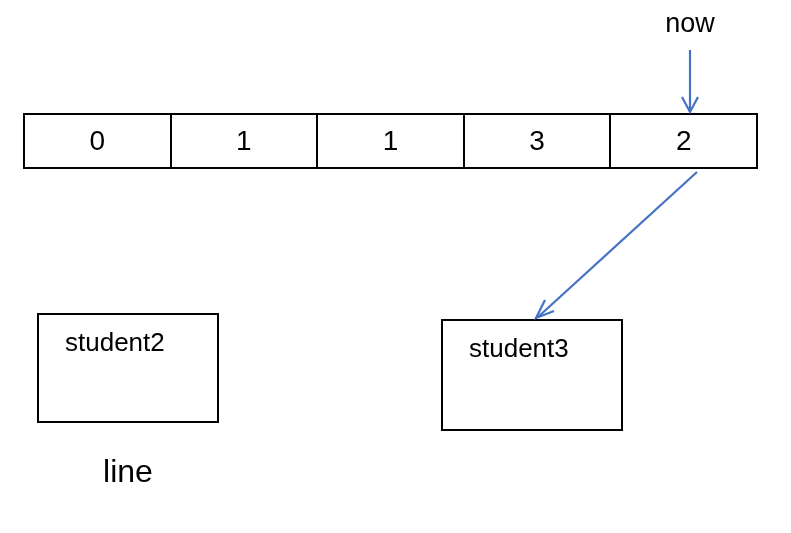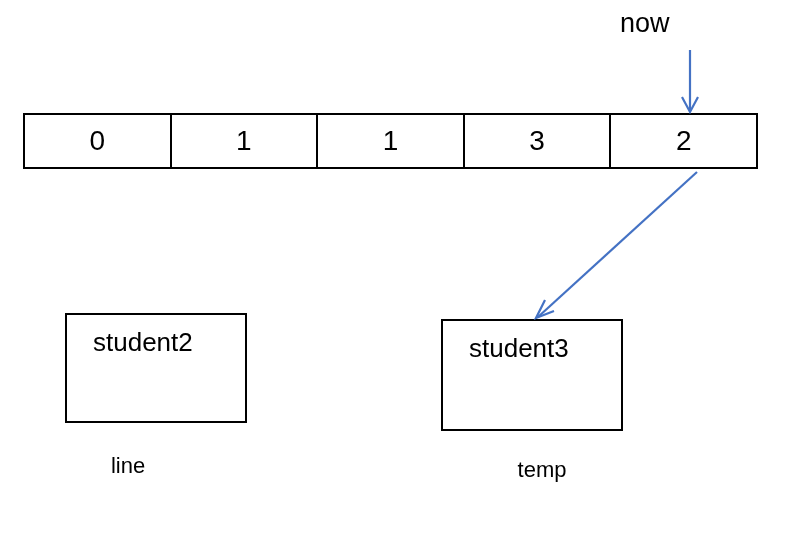--- a/index.html
+++ b/index.html
@@ -28,20 +28,21 @@
     height: 533px;
     pointer-events: none;
   }
 
   
   .pointer-label {
     position: absolute;
     font-size: 27px;
     line-height: 1;
     color: #000000;
+    text-align: center;
     white-space: nowrap;
   }
   #now-label {
     left: 620px;
     top: 10px;
     width: 140px;
   }
 
   
   #array-row {
@@ -87,29 +88,29 @@
     color: #000000;
     box-sizing: border-box;
     border-bottom: 2px solid #000000;
     background: #ffffff;
   }
   .struct-slot:last-child {
     border-bottom: none;
   }
   .struct-caption {
     text-align: center;
-    font-size: 22px;
+    font-size: 32px;
     color: #000000;
     white-space: nowrap;
   }
 
   #line-group  { left: 37px;  top: 313px; width: 182px; }
   #temp-group  { left: 441px; top: 319px; width: 202px; }
 
-  #line-group .struct-box  { width: 182px; height: 110px; margin-left: 28px; }
+  #line-group .struct-box  { width: 182px; height: 110px; }
   #temp-group .struct-box  { width: 182px; height: 112px; }
 
   #line-group .struct-slot { height: 54px; }
   #temp-group .struct-slot { height: 55px; }
 
   #line-group .struct-caption { margin-top: 30px; }
   #temp-group .struct-caption { margin-top: 26px; }
 </style>
 </head>
 <body>
@@ -130,21 +131,20 @@
     <div class="struct-box">
       <div class="struct-slot">student2</div>
     </div>
     <div class="struct-caption">line</div>
   </div>
 
   <div class="struct-group" id="temp-group">
     <div class="struct-box">
       <div class="struct-slot">student3</div>
     </div>
-    <div class="struct-caption">temp</div>
   </div>
 
   <svg id="arrow-layer" viewBox="0 0 791 533" width="791" height="533">
 
     <g>
       <line x1="690" y1="50" x2="690" y2="111" stroke="#4472C4" stroke-width="2.2" stroke-linecap="butt"></line>
       <path d="M 682 97 L 690 112 L 698 97" fill="none" stroke="#4472C4" stroke-width="2.2" stroke-linecap="butt" stroke-linejoin="miter"></path>
     </g>
 
     <g>

